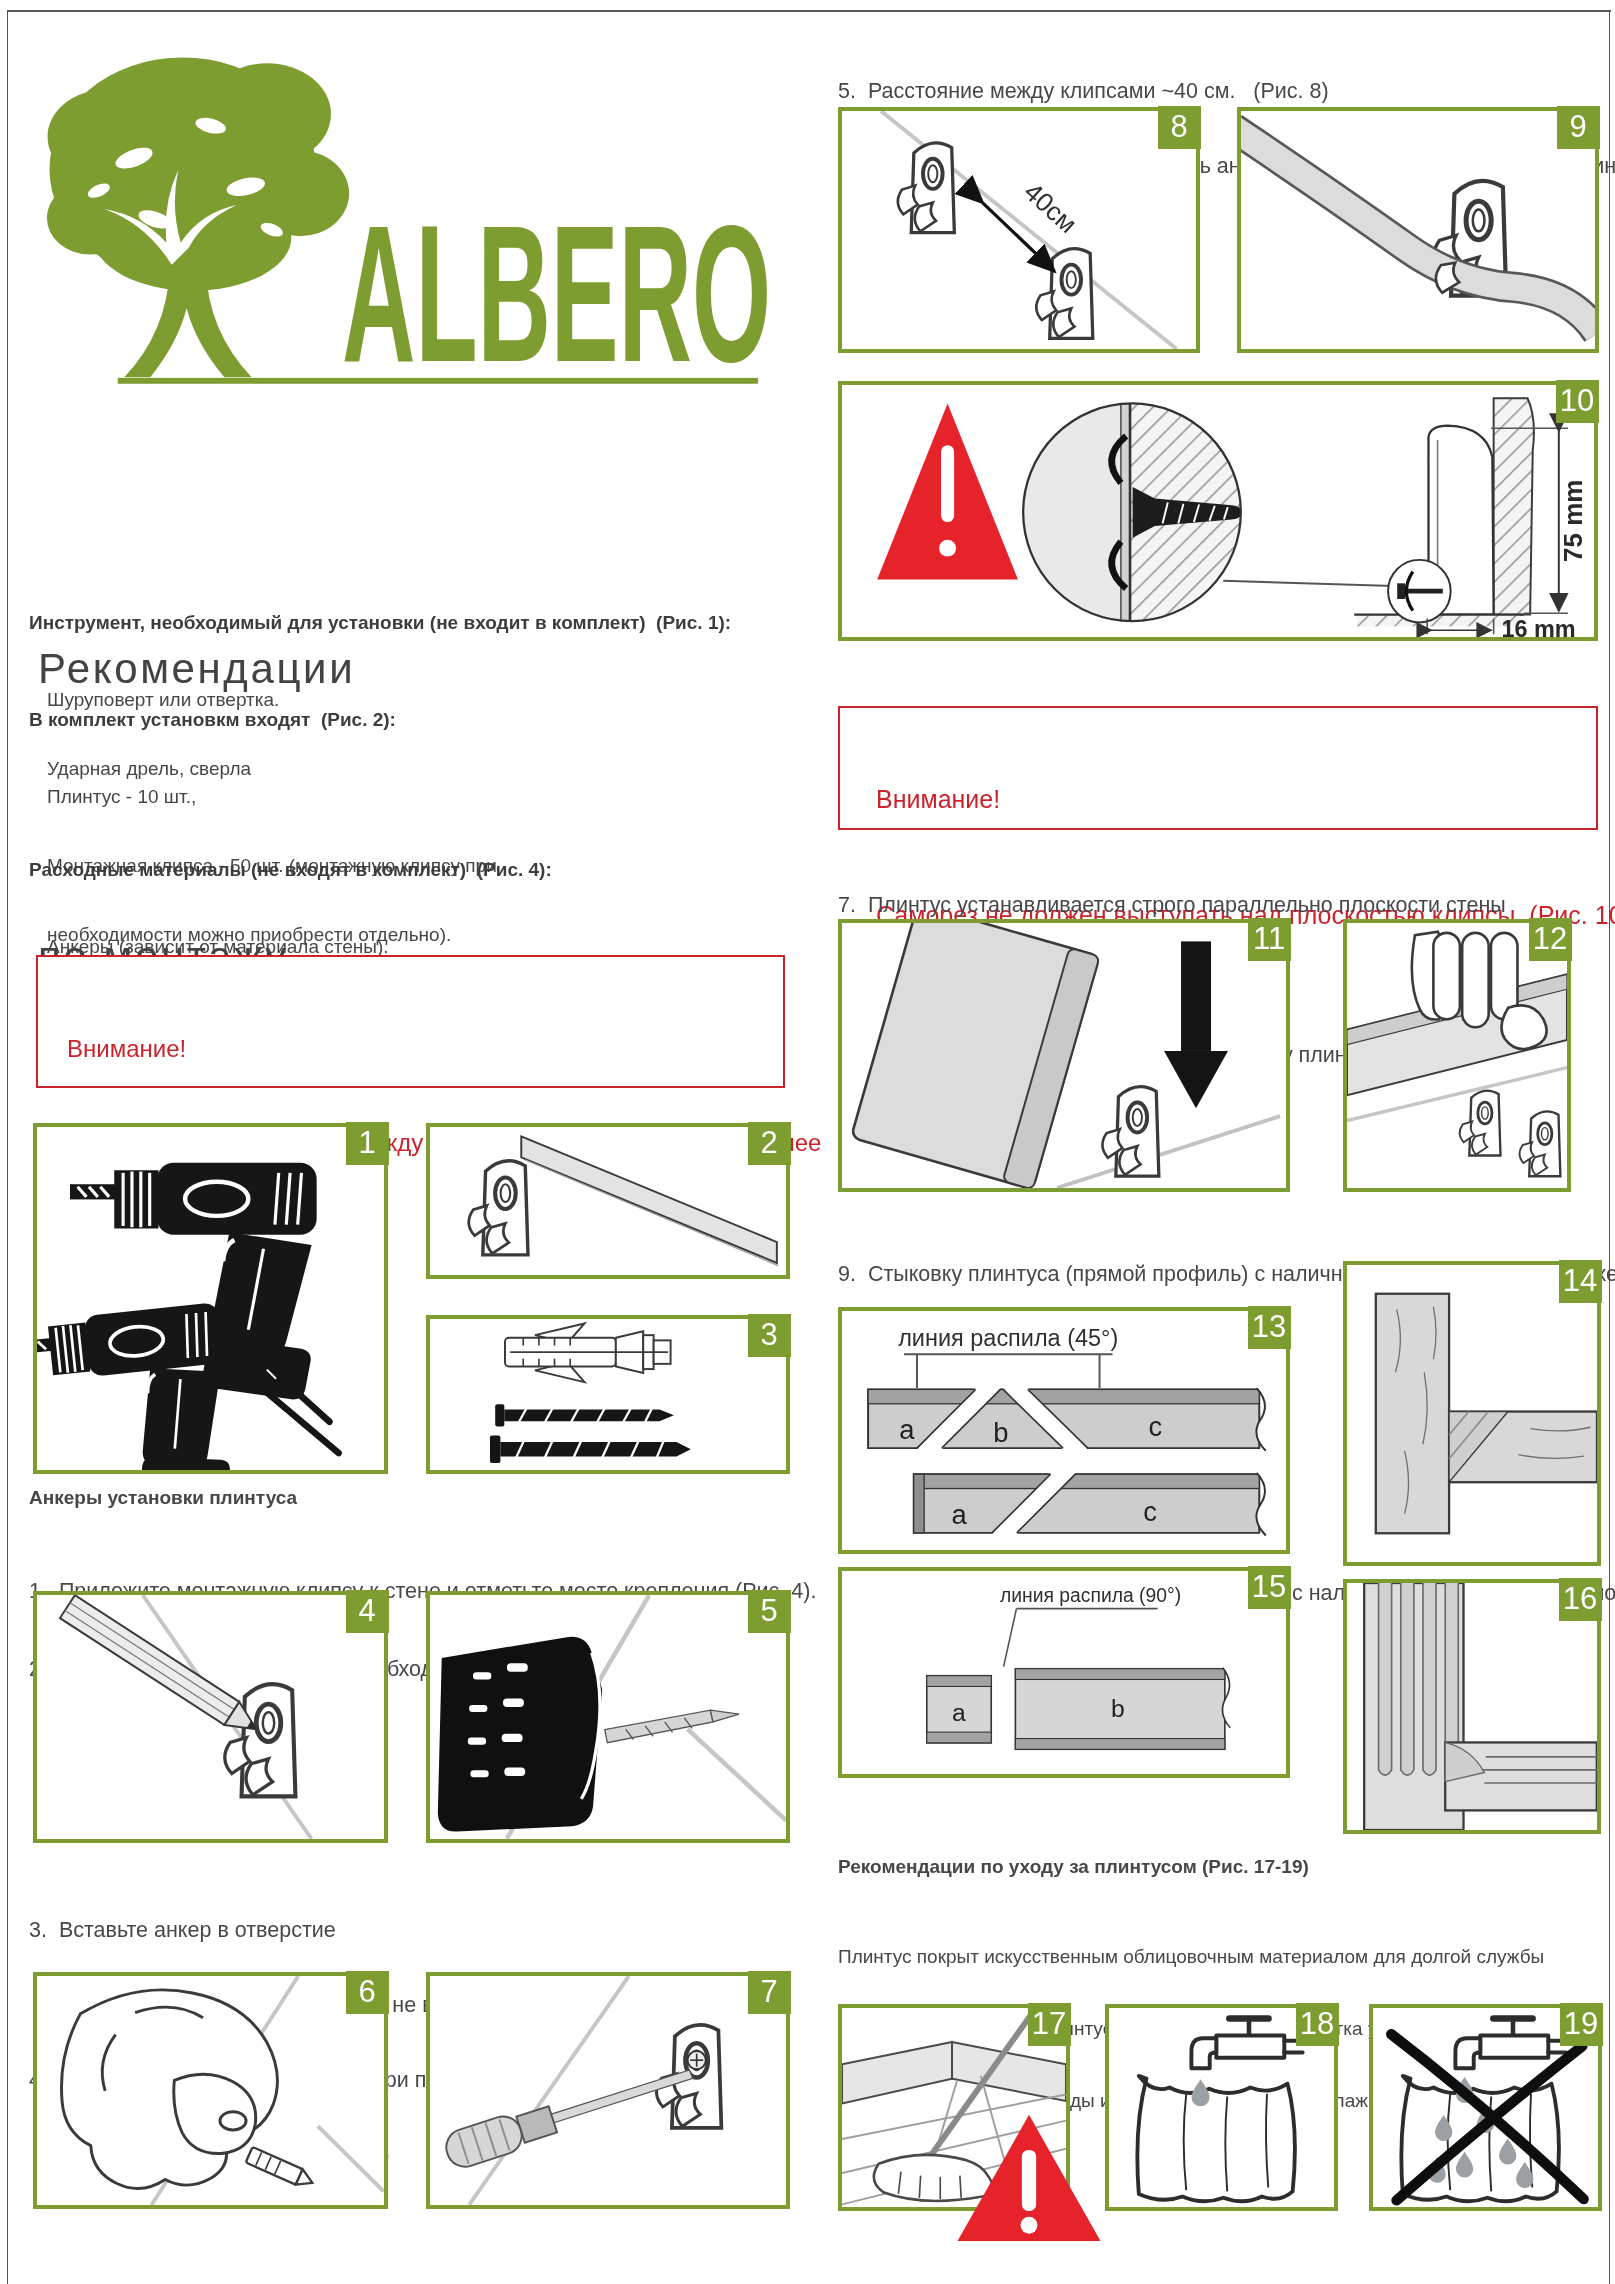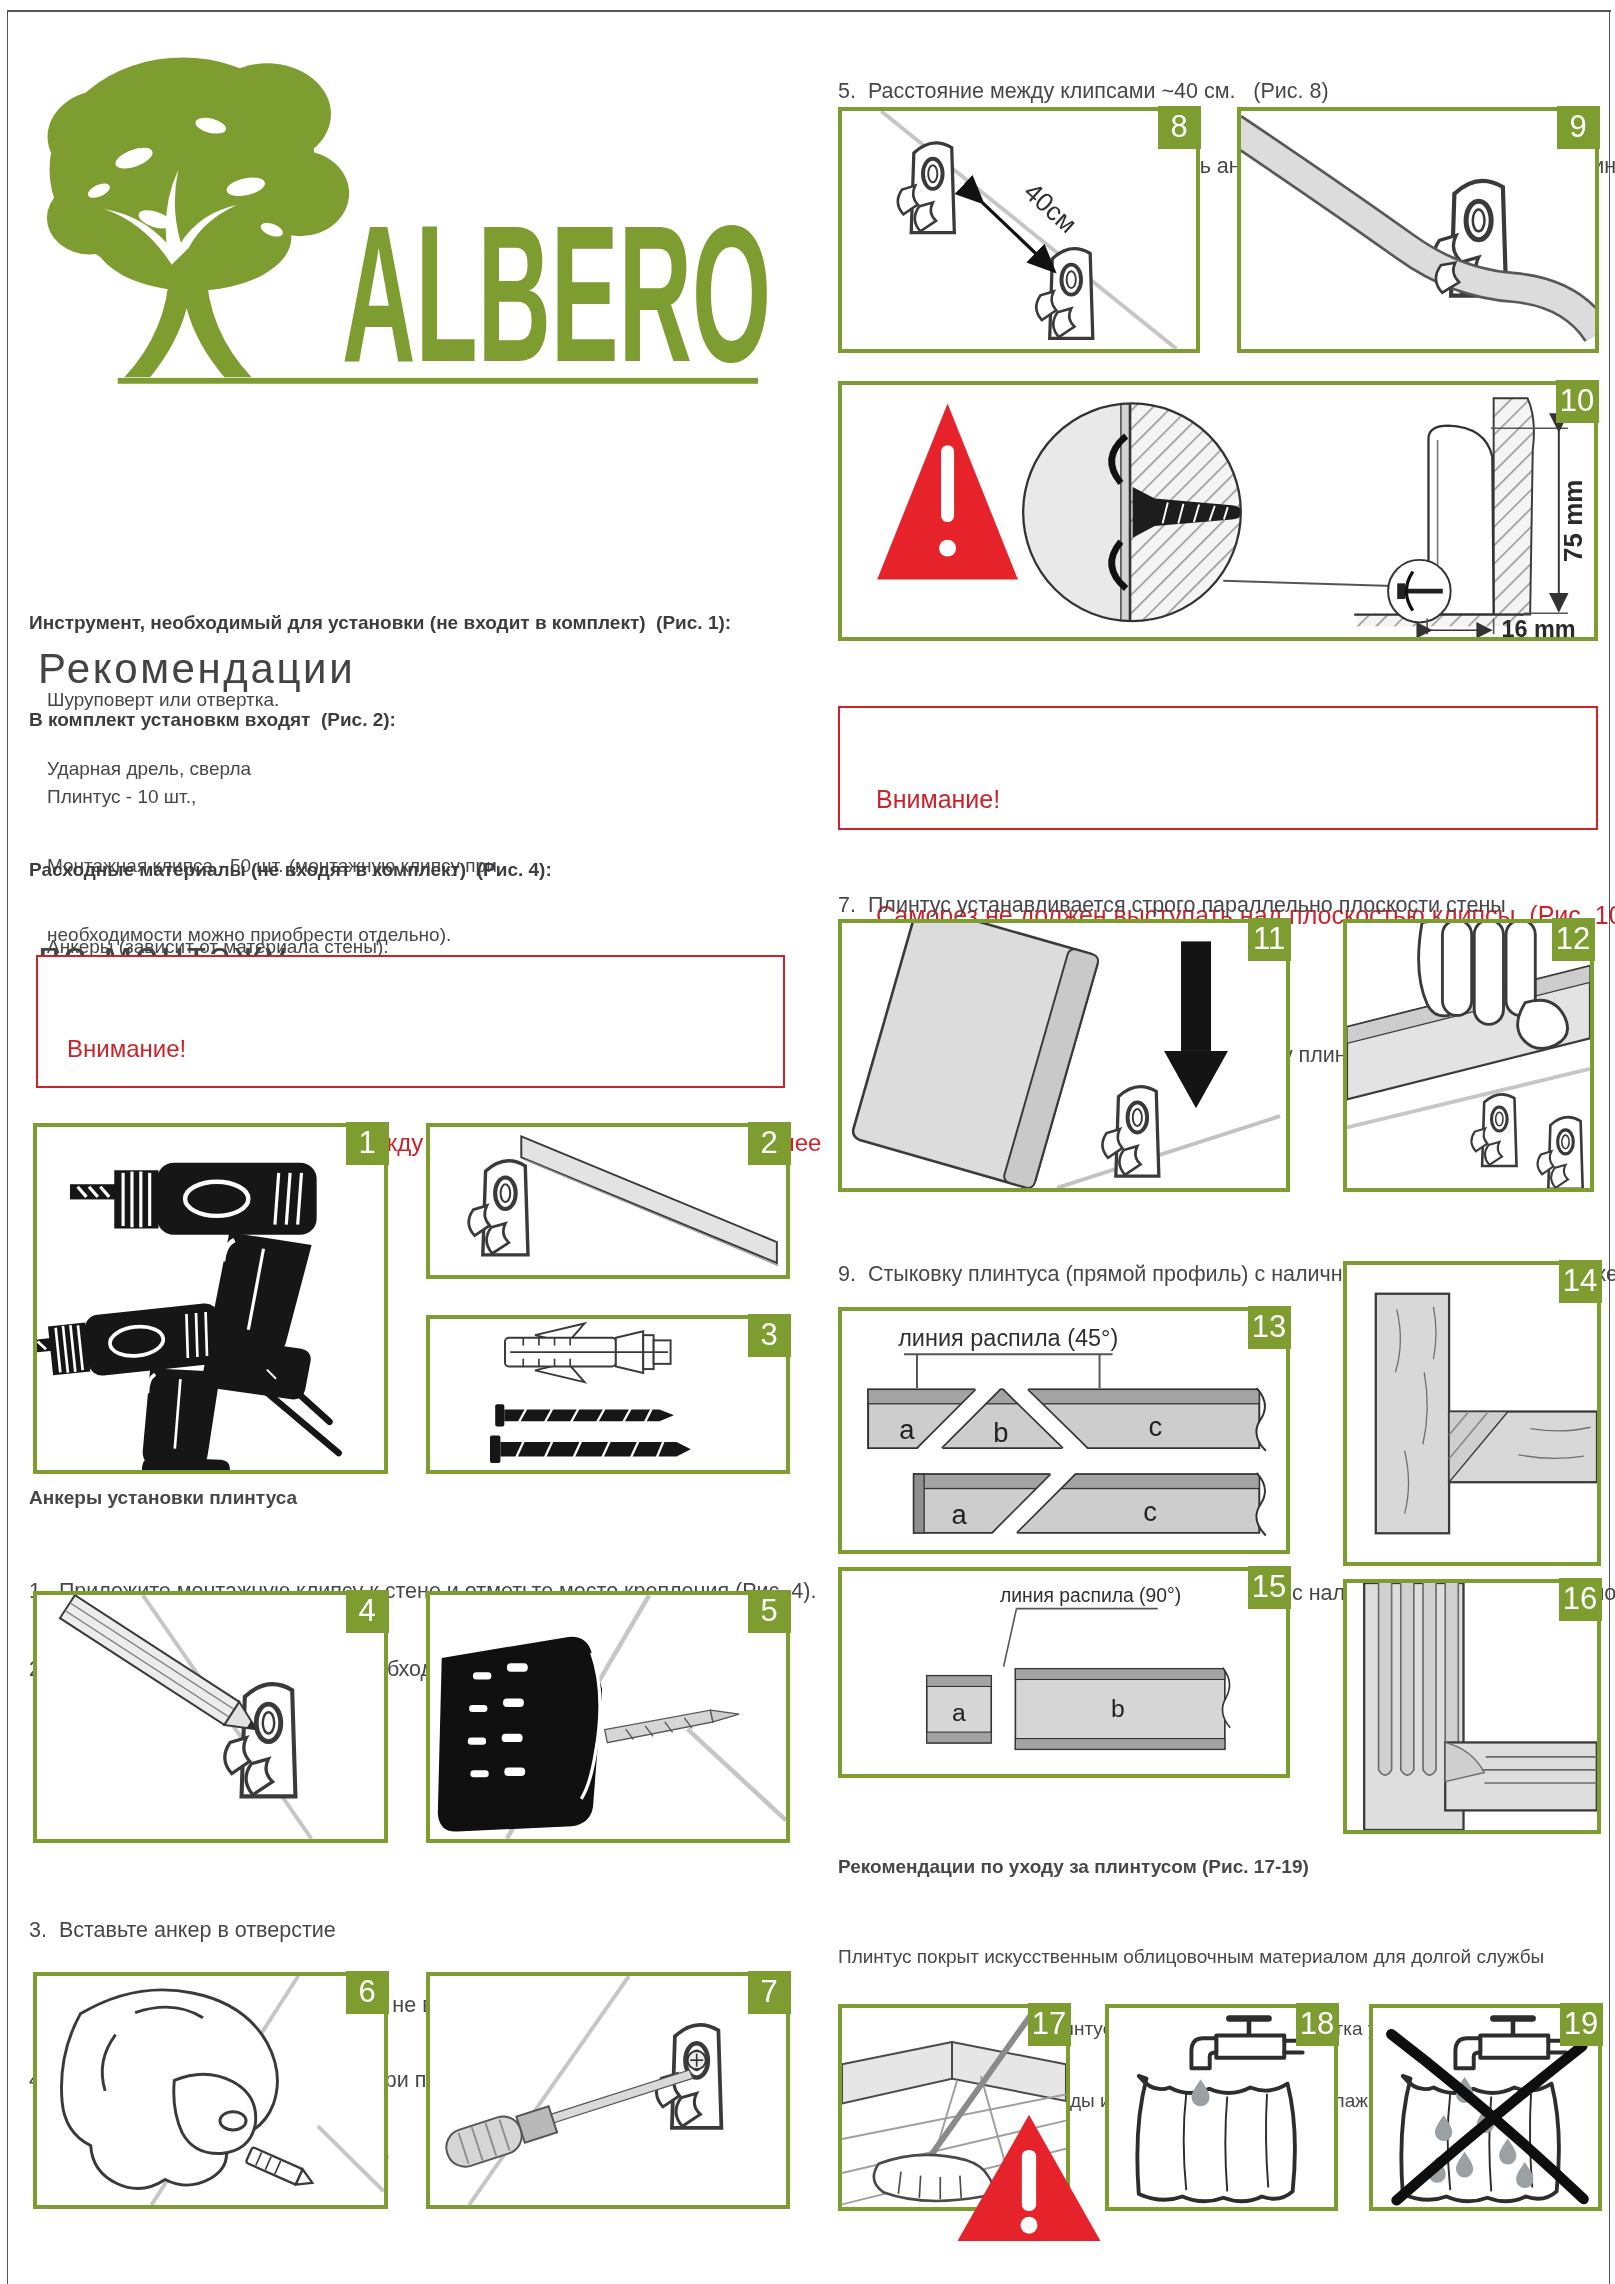--- a/index.html
+++ b/index.html
@@ -431,21 +431,21 @@
       </g>
       <use href="#clipSym" transform="translate(400,236) scale(1.0)"></use>
       <g fill="#141414">
         <rect x="520" y="28" width="46" height="168"></rect>
         <polygon points="494,196 592,196 543,284"></polygon>
       </g>
     </svg>
     <div class="num">11</div>
   </div>
 
-  <div class="fig" style="left:1343px;top:919px;width:251px;height:273px">
+  <div class="fig" style="left:1343px;top:919px;width:228px;height:273px">
     <svg viewBox="0 0 382 406">
       <line x1="0" y1="316" x2="382" y2="224" stroke="#c6c6c6" stroke-width="6"></line>
       <use href="#clipSym" transform="translate(196,252) scale(0.82)"></use>
       <use href="#clipSym" transform="translate(300,288) scale(0.82)"></use>
       <polygon points="0,158 382,62 382,176 0,272" fill="#e3e3e3" stroke="#3a3a3a" stroke-width="3.5"></polygon>
       <polygon points="0,158 382,62 382,88 0,184" fill="#cdcdcd" stroke="#3a3a3a" stroke-width="2"></polygon>
       <g fill="#fff" stroke="#3a3a3a" stroke-width="4.5">
         <path d="M118,-6 q-14,80 8,128 q10,22 34,18 l6,-60 q4,-66 -8,-92 z"></path>
         <rect x="150" y="-10" width="46" height="150" rx="23"></rect>
         <rect x="200" y="-10" width="46" height="164" rx="23"></rect>

